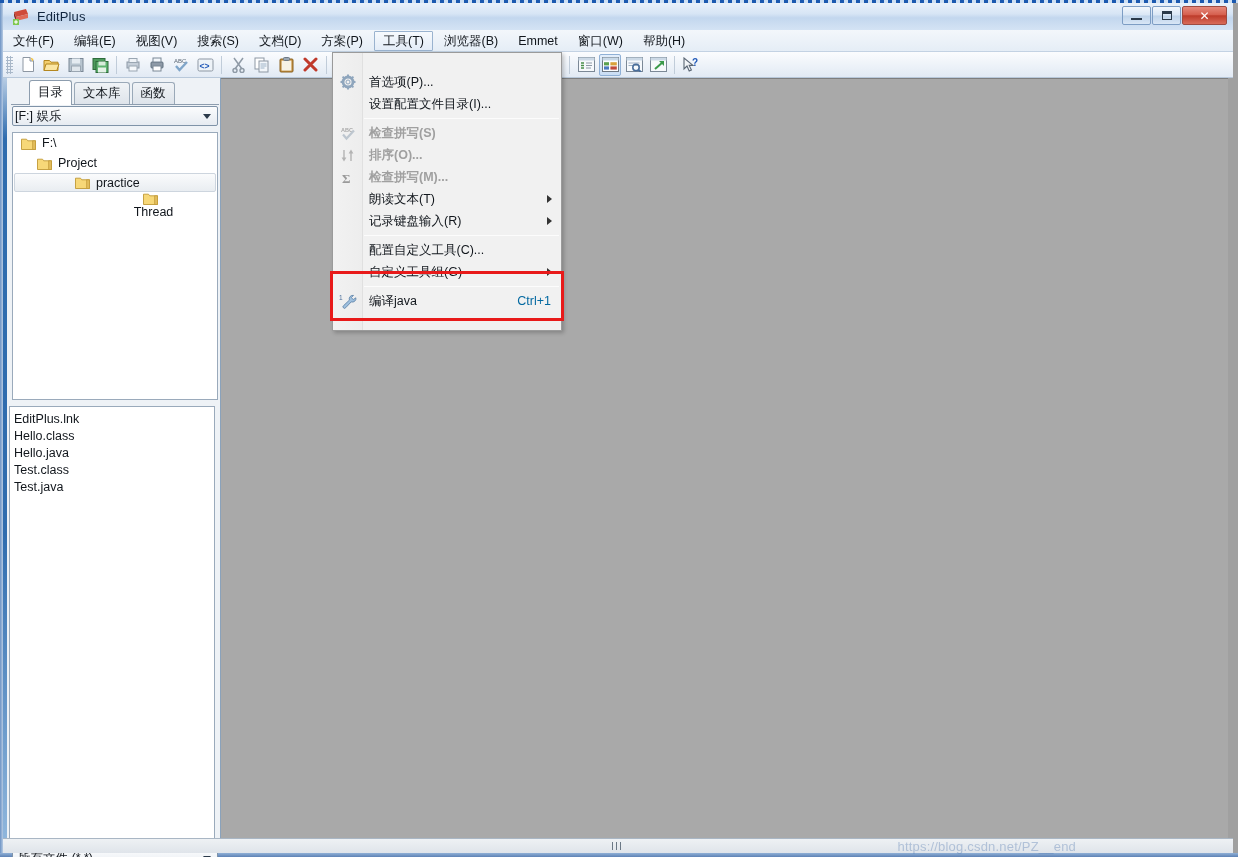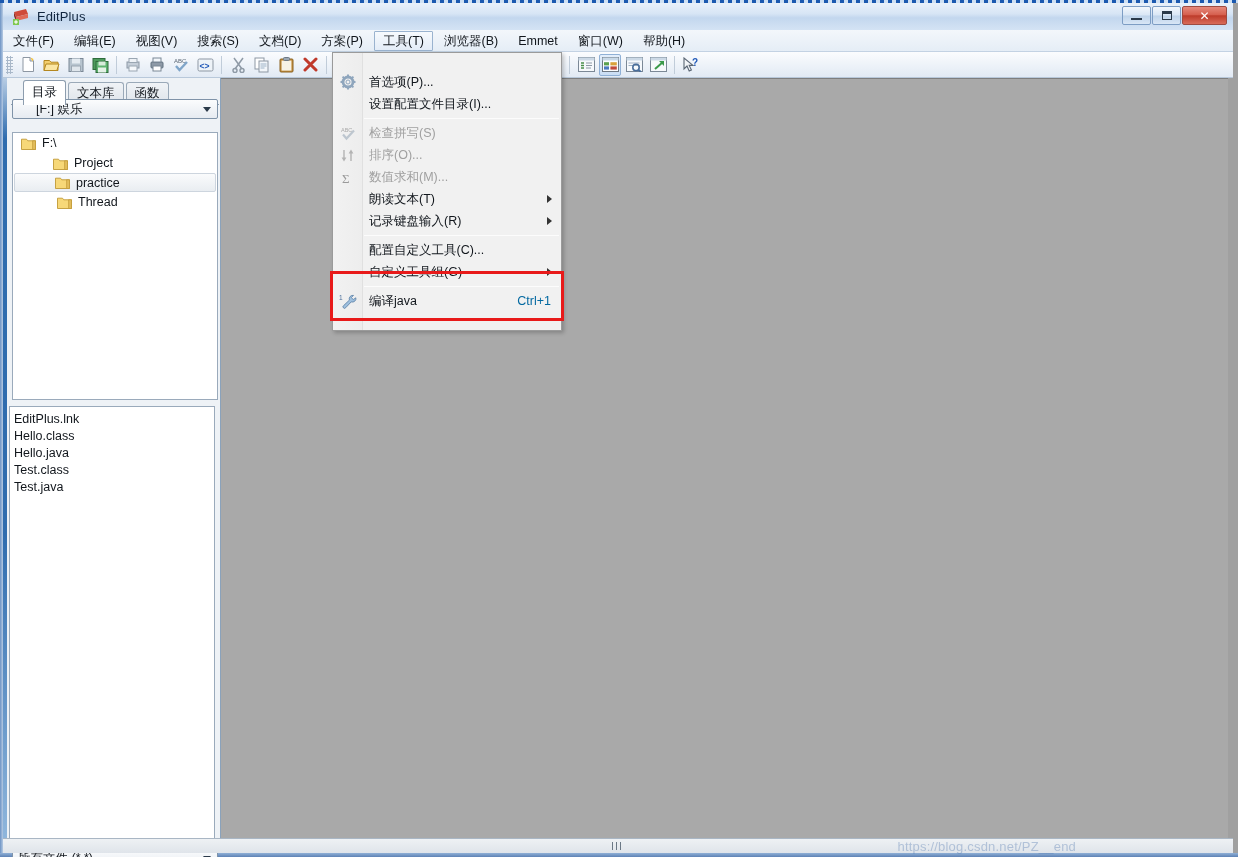--- a/index.html
+++ b/index.html
@@ -131,21 +131,21 @@
     position: absolute; left: 4px; top: 0;
     width: 214px; height: 760px;
     background: #eef2f6;
     border-right: 1px solid #8aa2bb;
   }
 
   .tabstrip {
     position: absolute; left: 0; top: 3px;
     width: 214px; height: 24px;
     display: flex; align-items: flex-end;
-    padding-left: 16px;
+    padding-left: 22px;
   }
   .tab {
     font-size: 12.5px; color: #11161c;
     padding: 3px 8px 4px 8px;
     border: 1px solid #9aa9b8;
     border-bottom: none;
     background: linear-gradient(to bottom, #f0f3f6, #dde3ea);
     border-radius: 3px 3px 0 0;
     margin-right: 2px;
     line-height: 15px;
@@ -156,28 +156,28 @@
     font-weight: normal;
     padding-top: 4px; padding-bottom: 5px;
     position: relative; z-index: 2;
   }
   .tab-underline {
     position: absolute; left: 4px; top: 26px;
     width: 208px; height: 1px; background: #8d9dae;
   }
 
   .drive-combo {
-    position: absolute; left: 5px; top: 21px;
+    position: absolute; left: 5px; top: 28px;
     width: 206px; height: 20px;
     border: 1px solid #7f93a8;
     background: linear-gradient(to bottom, #fbfcfd, #e6ebf1);
     border-radius: 2px;
     display: flex; align-items: center;
     font-size: 12.5px; color: #11161c;
-    padding-left: 23px;
+    padding-left: 2px;
   }
   .combo-arrow {
     position: absolute; right: 6px; top: 7px;
     width: 0; height: 0;
     border-left: 4px solid transparent;
     border-right: 4px solid transparent;
     border-top: 5px solid #2b3a4a;
   }
 
   .tree {
@@ -274,21 +274,21 @@
     border-right: 1px solid #e0e0e0;
   }
   .dd-item {
     position: relative;
     height: 22px;
     display: flex; align-items: center;
     font-size: 12.5px; color: #11161c;
     padding-left: 36px; padding-right: 10px;
     z-index: 2;
   }
-  .dd-item.disabled { color: #a0a0a0; }
+  .dd-item.disabled { color: #a0a0a0; font-weight: bold; }
   .dd-icon {
     position: absolute; left: 6px; top: 3px;
     width: 18px; height: 16px;
     display: flex; align-items: center; justify-content: center;
     font-size: 11px;
   }
   .dd-accel {
     margin-left: auto;
     font-size: 12.5px; color: #0369a1;
   }
@@ -569,35 +569,35 @@
       </div>
 
       <div class="tree" id="folder-tree">
           <div class="tree-row" style="padding-left: 8px;">
             <span class="folder-ico"><svg width="15" height="13" viewBox="0 0 15 13">
                 <path d="M0.5 2.2 h5 l1.3 1.6 h7.7 v8.7 h-14 z" fill="#f7d878" stroke="#c19a36" stroke-width="0.9"></path>
                 <path d="M11.6 3.8 h2.9 v8.7 h-2.9 z" fill="#e2bd5c" stroke="#c19a36" stroke-width="0.7"></path>
               </svg></span>
             <span>F:\</span>
           </div>
-          <div class="tree-row" style="padding-left: 40px;">
+          <div class="tree-row" style="padding-left: 24px;">
             <span class="folder-ico"><svg width="15" height="13" viewBox="0 0 15 13">
                 <path d="M0.5 2.2 h5 l1.3 1.6 h7.7 v8.7 h-14 z" fill="#f7d878" stroke="#c19a36" stroke-width="0.9"></path>
                 <path d="M11.6 3.8 h2.9 v8.7 h-2.9 z" fill="#e2bd5c" stroke="#c19a36" stroke-width="0.7"></path>
               </svg></span>
             <span>Project</span>
           </div>
-          <div class="tree-row selected" style="padding-left: 40px;">
+          <div class="tree-row selected" style="padding-left: 60px;">
             <span class="folder-ico"><svg width="15" height="13" viewBox="0 0 15 13">
                 <path d="M0.5 2.2 h5 l1.3 1.6 h7.7 v8.7 h-14 z" fill="#f7d878" stroke="#c19a36" stroke-width="0.9"></path>
                 <path d="M11.6 3.8 h2.9 v8.7 h-2.9 z" fill="#e2bd5c" stroke="#c19a36" stroke-width="0.7"></path>
               </svg></span>
             <span>practice</span>
           </div>
-          <div class="tree-row" style="padding-left: 44px;">
+          <div class="tree-row" style="padding-left: 77px; flex-direction: column;">
             <span class="folder-ico"><svg width="15" height="13" viewBox="0 0 15 13">
                 <path d="M0.5 2.2 h5 l1.3 1.6 h7.7 v8.7 h-14 z" fill="#f7d878" stroke="#c19a36" stroke-width="0.9"></path>
                 <path d="M11.6 3.8 h2.9 v8.7 h-2.9 z" fill="#e2bd5c" stroke="#c19a36" stroke-width="0.7"></path>
               </svg></span>
             <span>Thread</span>
           </div>
         </div>
 
       <div class="filelist" id="file-list">
           <div class="file-row">EditPlus.lnk</div>
@@ -661,21 +661,21 @@
             </svg>
           </span>
           <span>排序(O)...</span>
         </div>
         <div class="dd-item disabled">
           <span class="dd-icon">
             <svg width="16" height="15" viewBox="0 0 16 15">
               <text x="2" y="12.5" font-size="13" fill="#9a9a9a" font-family="Liberation Serif">Σ</text>
             </svg>
           </span>
-          <span>数值求和(M)...</span>
+          <span>检查拼写(M)...</span>
         </div>
         <div class="dd-item">
           <span>朗读文本(T)</span>
           <span class="dd-arrow"></span>
         </div>
         <div class="dd-item">
           <span>记录键盘输入(R)</span>
           <span class="dd-arrow"></span>
         </div>
         <div class="dd-sep"></div>

